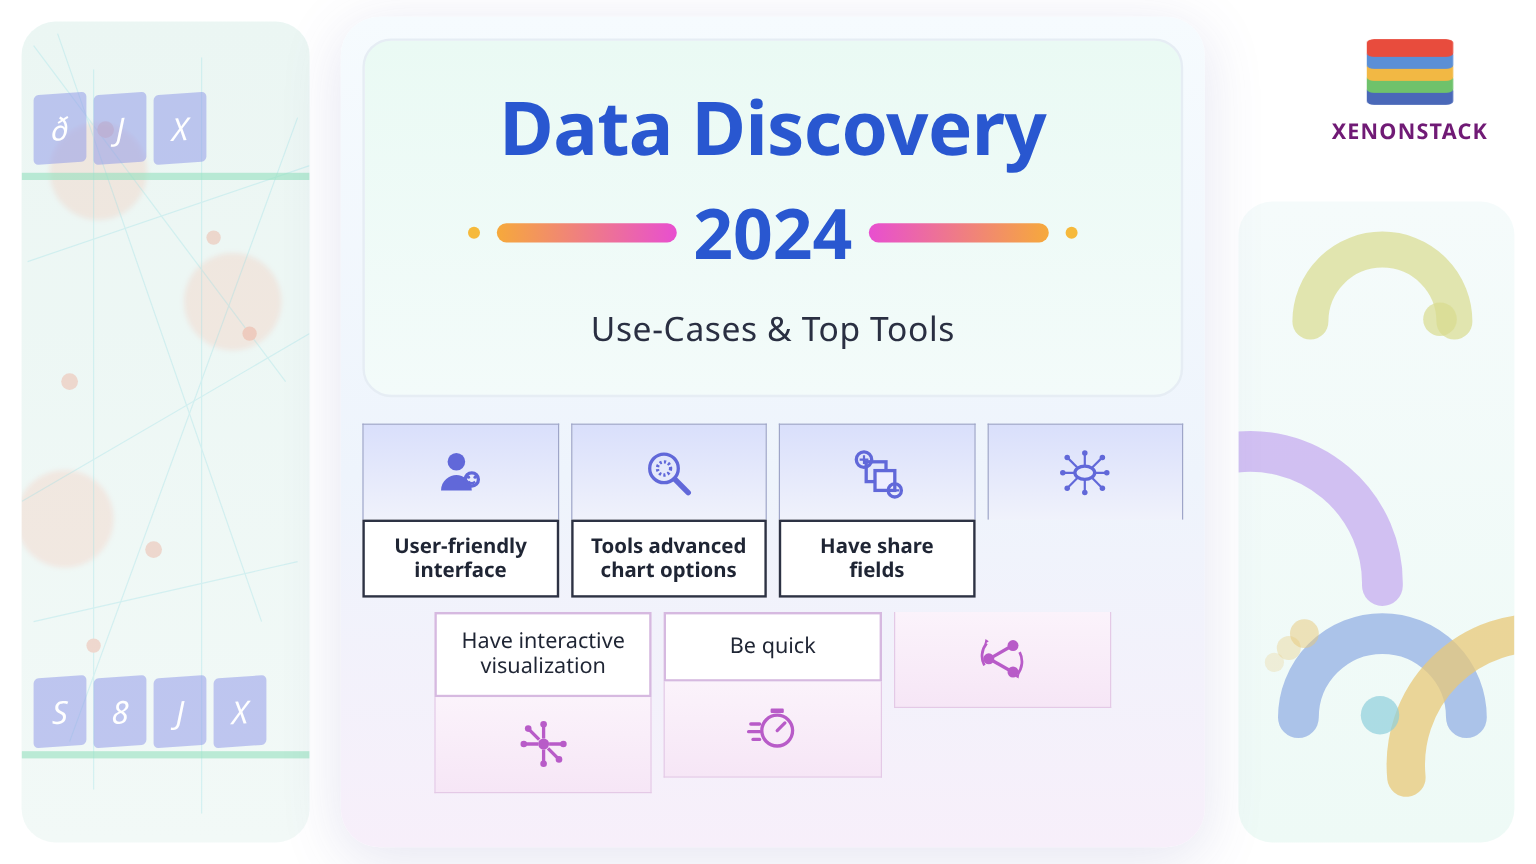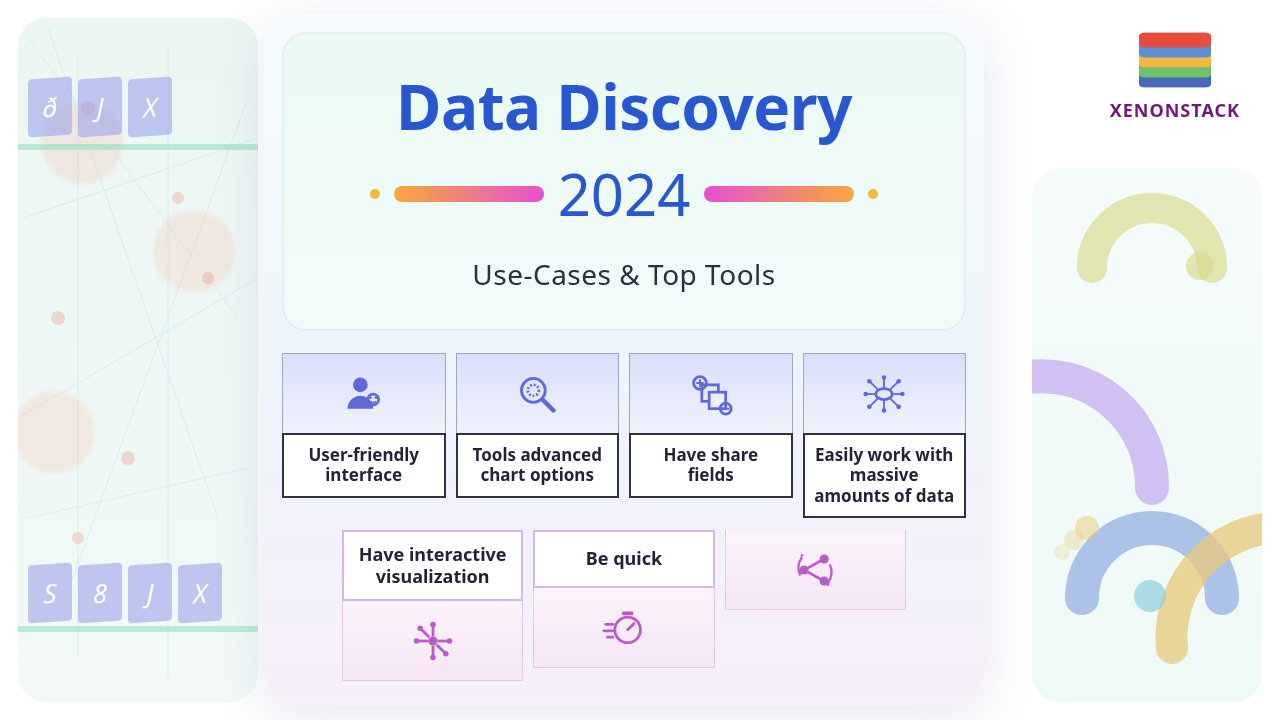--- a/index.html
+++ b/index.html
@@ -26,42 +26,42 @@
 .logo-stack{width:72px;height:62px;position:relative}
 .logo-stack .layer{position:absolute;left:0;width:72px;height:28px;transform:rotateX(58deg);border-radius:6px}
 .logo-stack .l1{top:0;background:#e84c3d}
 .logo-stack .l2{top:10px;background:#5b8fd6}
 .logo-stack .l3{top:20px;background:#f2b844}
 .logo-stack .l4{top:30px;background:#6fc26b}
 .logo-stack .l5{top:40px;background:#4a68b8}
 .logo-name{font-weight:700;letter-spacing:1px;color:#701a75;font-size:18px}
 
 
-.card{position:absolute;left:264px;top:14px;width:720px;height:692px;border-radius:32px;background:linear-gradient(180deg,#f6fbfe 0%,#eef4fc 55%,#f7effa 100%);box-shadow:0 10px 50px rgba(80,80,160,.15);padding:18px}
+.card{position:absolute;left:284px;top:14px;width:720px;height:692px;border-radius:32px;background:linear-gradient(180deg,#f6fbfe 0%,#eef4fc 55%,#f7effa 100%);box-shadow:0 10px 50px rgba(80,80,160,.15);padding:18px}
 
 
 .titlebox{background:linear-gradient(180deg,#eafaf4 0%,#f3fbfa 100%);border:2px solid #e6edf4;border-radius:24px;padding:30px 20px 36px;text-align:center}
 .title-line1{font-size:62px;font-weight:700;color:#2957d0;letter-spacing:-.5px}
 .title-row{display:flex;align-items:center;justify-content:center;gap:14px;margin-top:6px}
 .dot{width:10px;height:10px;border-radius:50%;background:#f6b93b}
 .pill{width:150px;height:16px;border-radius:999px}
 .pill.left{background:linear-gradient(90deg,#f6a93b,#e84fd0)}
 .pill.right{background:linear-gradient(90deg,#e84fd0,#f6a93b)}
-.title-year{font-size:58px;font-weight:400;color:#2957d0}
+.title-year{font-size:58px;font-weight:700;color:#2957d0}
 .subtitle{font-size:28px;font-weight:400;color:#2a2f42;margin-top:22px;letter-spacing:.5px}
 
 
 .features{margin-top:22px}
 .row1{display:grid;grid-template-columns:repeat(4,1fr);gap:10px}
 .row2{display:grid;grid-template-columns:repeat(3,1fr);gap:10px;margin-top:12px;padding:0 60px}
 
 .feat-top .iconwrap{height:80px;background:linear-gradient(180deg,#d9dffb 0%,#f0f2fb 100%);border:1px solid #9ea5c8;border-bottom:none;border-radius:0;display:flex;align-items:center;justify-content:center;color:#6168d9}
 .feat-top .labelbox{border:2px solid #2d3244;background:#fff;padding:10px 8px;display:flex;align-items:center;justify-content:center;text-align:center;min-height:62px;font-size:17px;color:#1f2534;font-weight:700;line-height:1.2}
 
-.feat-bot .labelbox{border:2px solid #d6b9e0;background:#fff;padding:12px 8px;display:flex;align-items:center;justify-content:center;text-align:center;min-height:58px;font-size:18px;color:#1f2534;font-weight:700;line-height:1.2}
+.feat-bot .labelbox{border:2px solid #d6b9e0;background:#fff;padding:12px 8px;display:flex;align-items:center;justify-content:center;text-align:center;min-height:58px;font-size:18px;color:#1f2534;font-weight:400;line-height:1.2}
 .feat-bot .iconwrap{height:80px;background:linear-gradient(180deg,#fbf3fb 0%,#f6e6f6 100%);border:1px solid #e4c9e6;border-top:none;display:flex;align-items:center;justify-content:center;color:#b85bc8}
 
 .ic{width:44px;height:44px}
 </style>
 </head>
 <body>
 
 <div class="left-deco">
   <svg class="lines" viewBox="0 0 240 684">
     <g stroke="#7fd9e0" stroke-width="1">
@@ -195,21 +195,20 @@
                 <circle cx="24" cy="42" r="2.5"></circle>
                 <circle cx="4" cy="24" r="2.5"></circle>
                 <circle cx="44" cy="24" r="2.5"></circle>
                 <circle cx="8" cy="10" r="2.5"></circle>
                 <circle cx="40" cy="10" r="2.5"></circle>
                 <circle cx="8" cy="38" r="2.5"></circle>
                 <circle cx="40" cy="38" r="2.5"></circle>
               </g>
             </svg>
           </div>
-        <div class="labelbox">Easily work with massive amounts of data</div>
       </div>
     </div>
 
     <div class="row2">
       <div class="feat-bot">
         <div class="labelbox">Have interactive visualization</div>
         <div class="iconwrap">
             <svg class="ic" viewBox="0 0 48 48">
               <circle cx="24" cy="24" r="5" fill="currentColor"></circle>
               <g stroke="currentColor" stroke-width="3">

